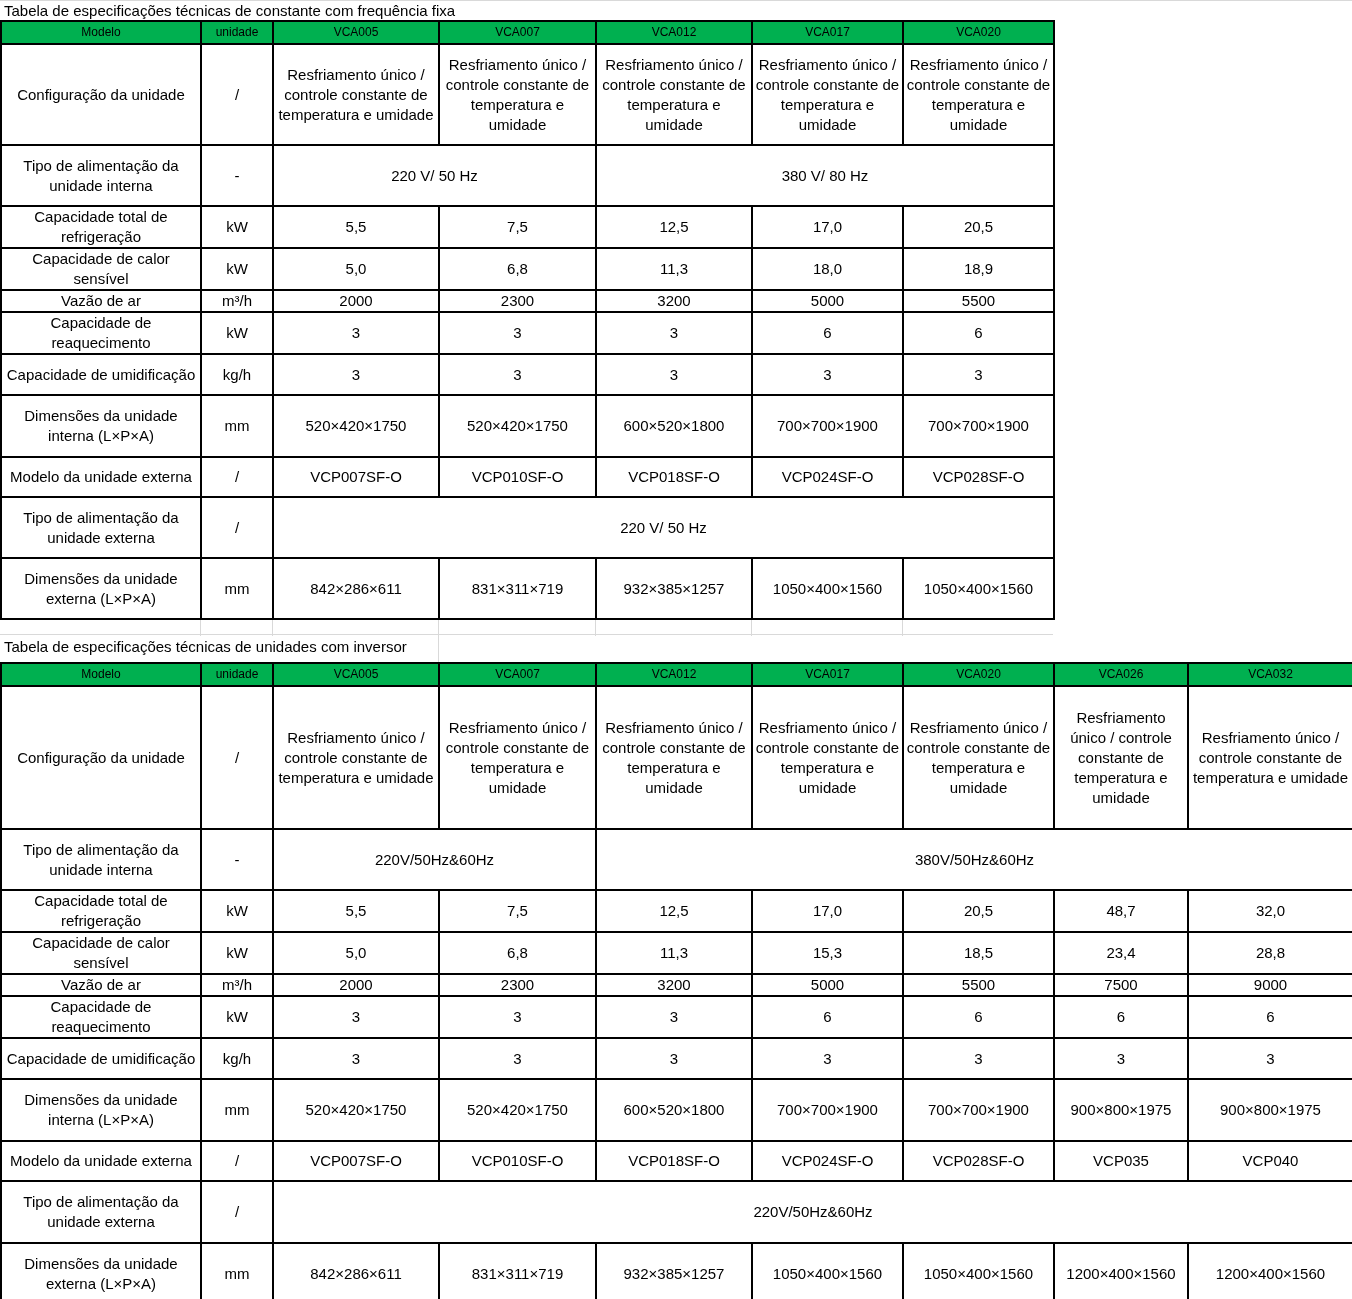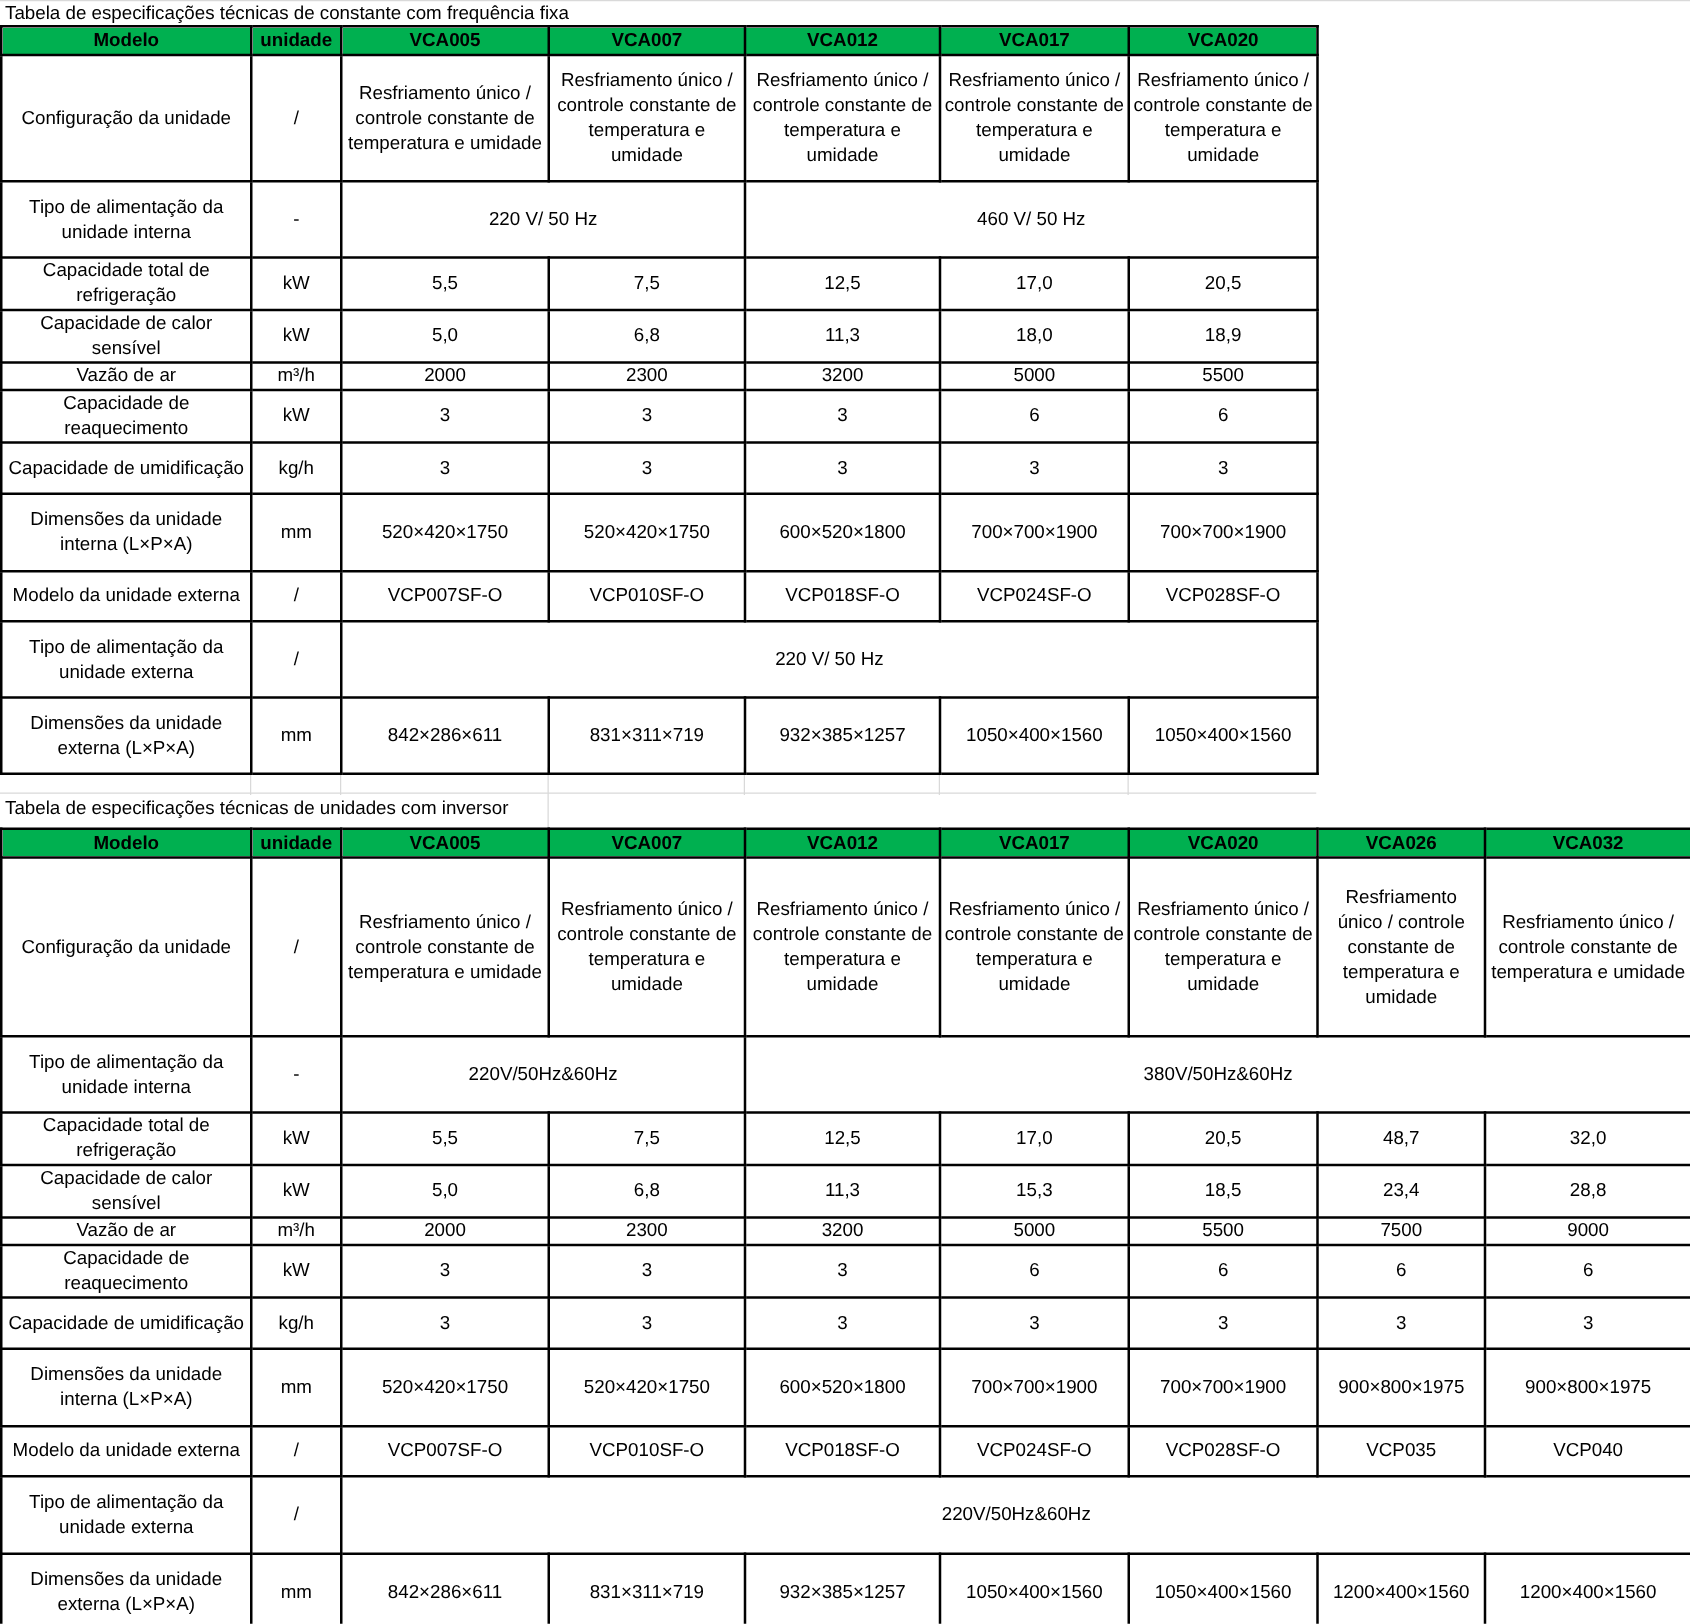--- a/index.html
+++ b/index.html
@@ -4,21 +4,21 @@
 <style>
   html, body { margin:0; padding:0; background:#ffffff; }
   body { width:1352px; height:1299px; position:relative; overflow:hidden;
          font-family:"Liberation Sans", sans-serif; color:#000; }
   .gap-line { position:absolute; height:1px; background:#d9d9d9; }
   .gap-vline { position:absolute; width:1px; background:#d9d9d9; }
   .title { position:absolute; left:4px; font-size:15px; line-height:20px; white-space:nowrap; }
   table.spec { position:absolute; left:0; border-collapse:collapse; table-layout:fixed; }
   table.spec td { border:2px solid #000; text-align:center; vertical-align:middle;
          font-size:15px; line-height:20px; padding:0 2px; overflow:hidden; }
-  table.spec tr.hdr td { background:#00b050; font-weight:bold; font-size:15px; line-height:19px; }
+  table.spec tr.hdr td { background:#00b050; font-weight:normal; font-size:12px; line-height:19px; }
 </style>
 </head>
 <body>
 
 <div class="gap-line" style="left:0;top:634px;width:1053px;"></div>
 <div class="gap-vline" style="left:200px;top:614px;height:22px;"></div>
 <div class="gap-vline" style="left:272px;top:614px;height:22px;"></div>
 <div class="gap-vline" style="left:438px;top:614px;height:48px;"></div>
 <div class="gap-vline" style="left:595px;top:614px;height:22px;"></div>
 <div class="gap-vline" style="left:751px;top:614px;height:22px;"></div>
@@ -53,21 +53,21 @@
     <td>Resfriamento único / controle constante de temperatura e umidade</td>
     <td>Resfriamento único / controle constante de temperatura e umidade</td>
     <td>Resfriamento único / controle constante de temperatura e umidade</td>
     <td>Resfriamento único / controle constante de temperatura e umidade</td>
     <td>Resfriamento único / controle constante de temperatura e umidade</td>
   </tr>
   <tr style="height:61px;">
     <td>Tipo de alimentação da unidade interna</td>
     <td>-</td>
     <td colspan="2">220 V/ 50 Hz</td>
-    <td colspan="3">460 V/ 50 Hz</td>
+    <td colspan="3">380 V/ 80 Hz</td>
   </tr>
   <tr style="height:41px;">
     <td>Capacidade total de refrigeração</td>
     <td>kW</td>
     <td>5,5</td>
     <td>7,5</td>
     <td>12,5</td>
     <td>17,0</td>
     <td>20,5</td>
   </tr>

